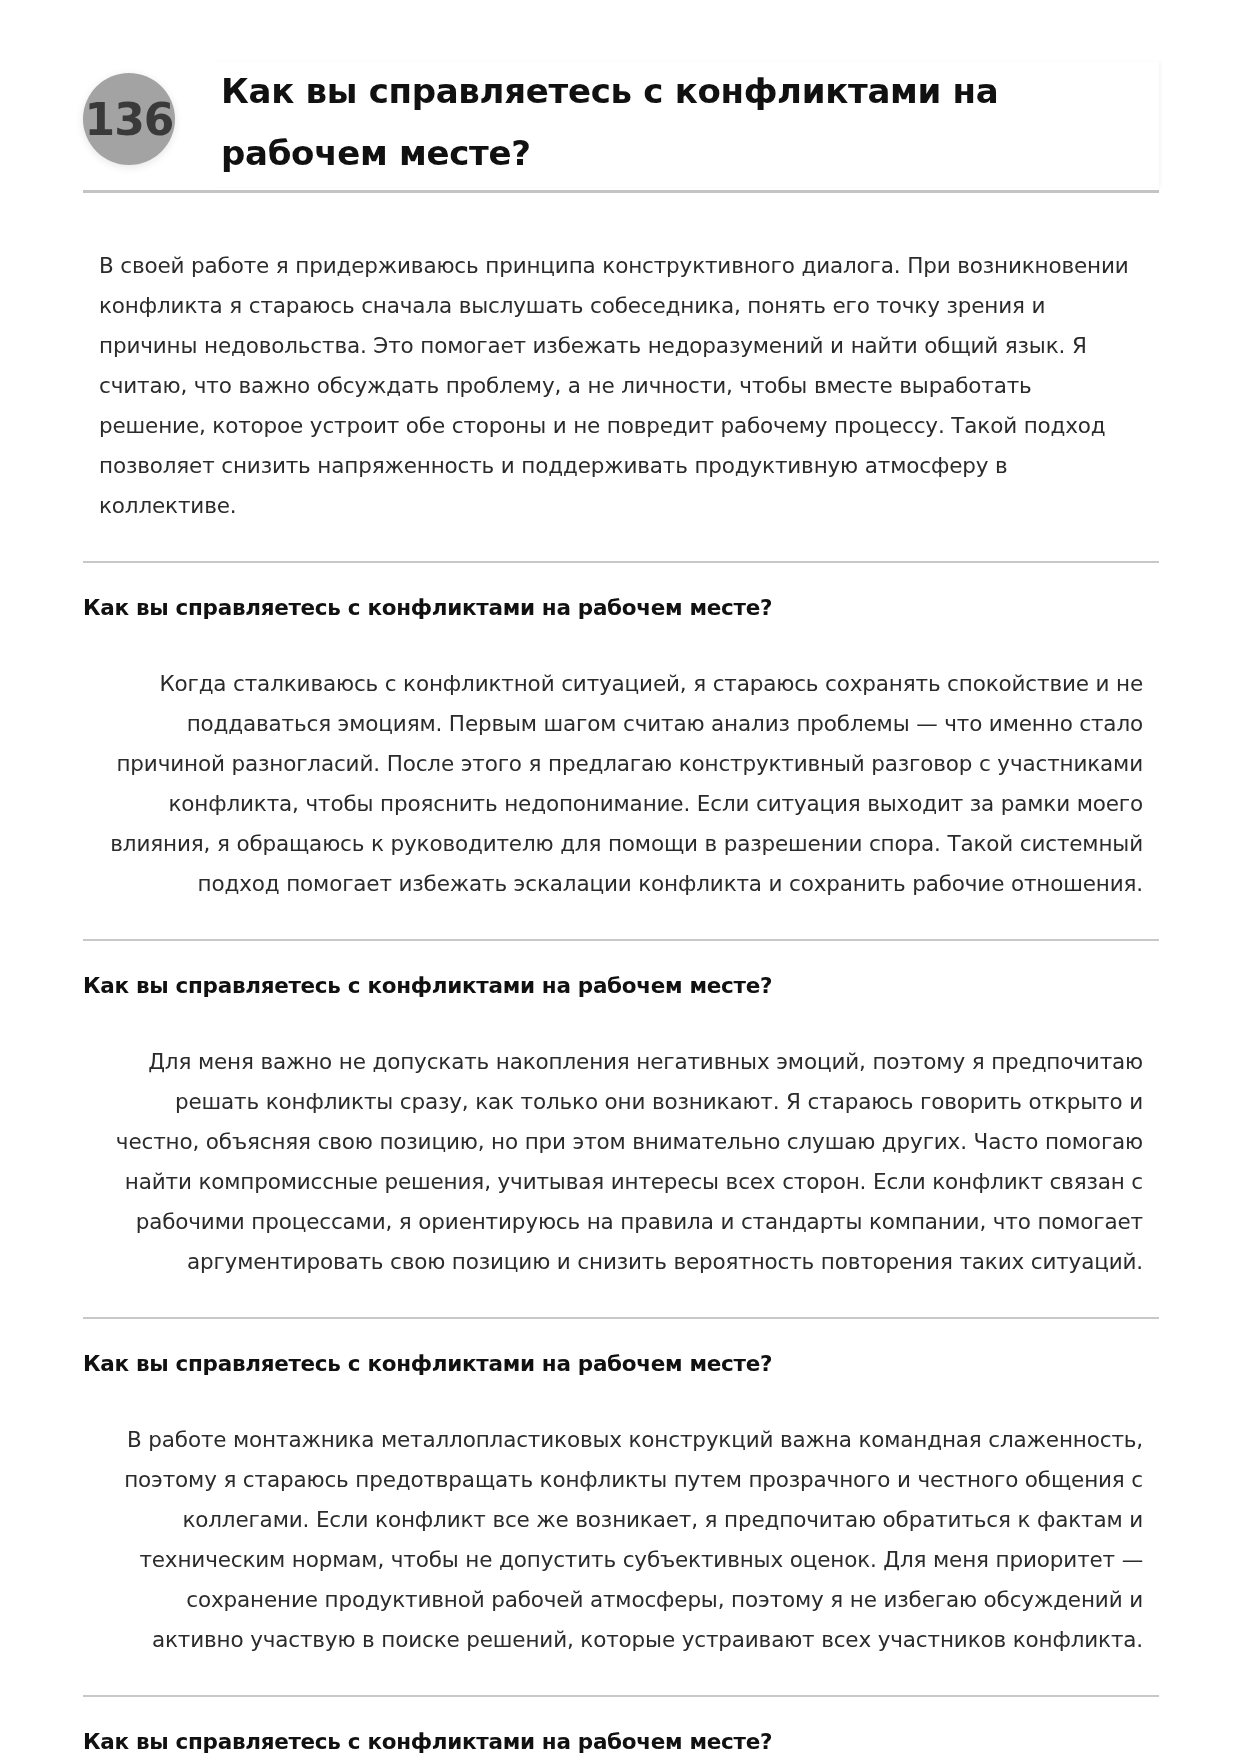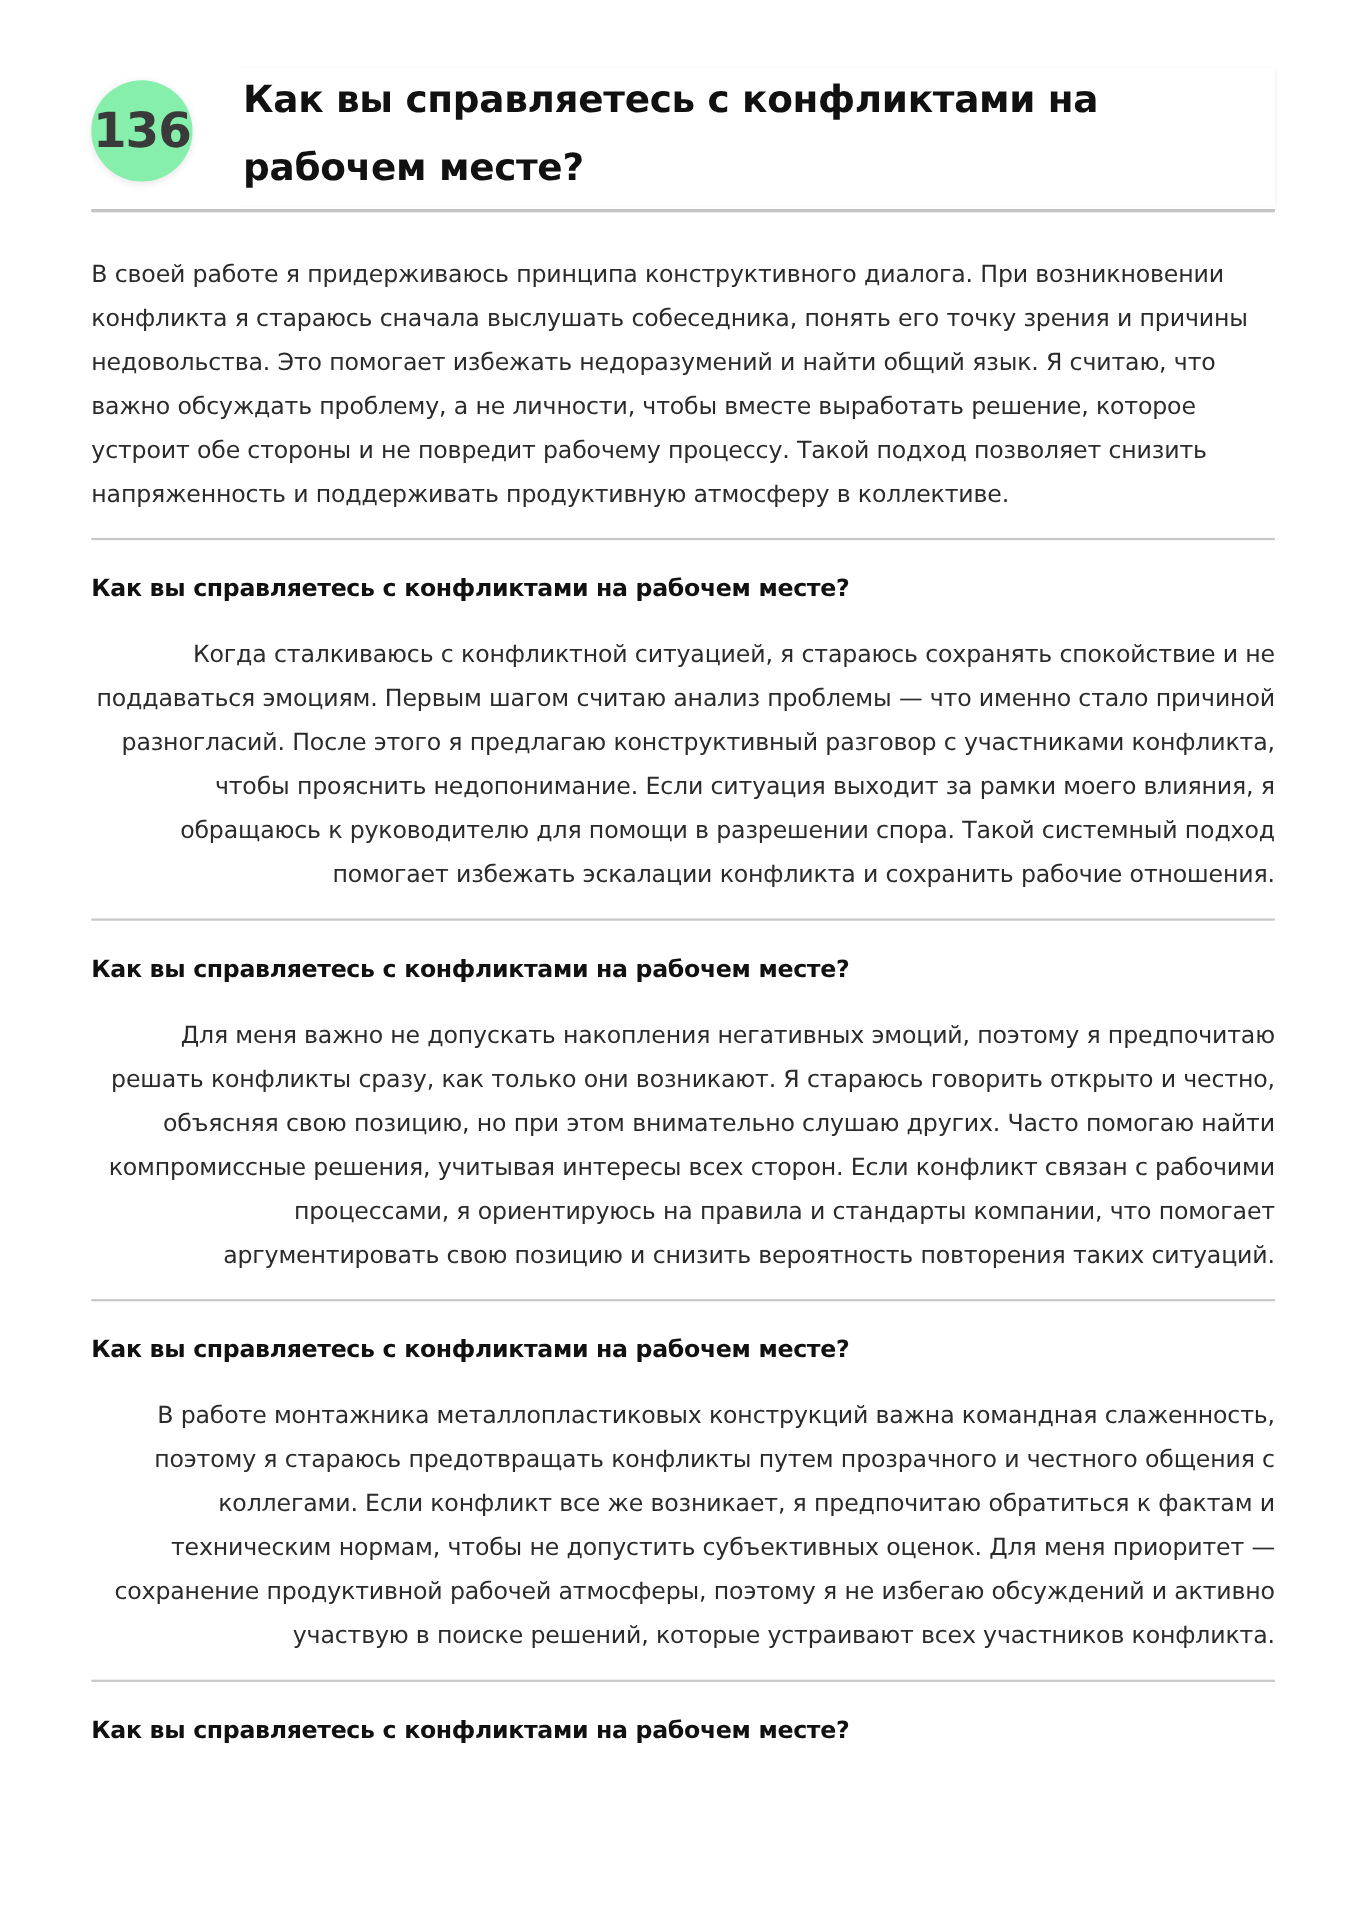--- a/index.html
+++ b/index.html
@@ -35,21 +35,21 @@
     background: #ffffff;
     box-shadow: 2px 0 3px rgba(0,0,0,0.04);
   }
   .badge {
     position: absolute;
     left: 0;
     top: 73px;
     width: 92px;
     height: 92px;
     border-radius: 50%;
-    background: #86efac;
+    background: #a3a3a3;
     box-shadow: 0 2px 8px rgba(0,0,0,0.10);
     display: flex;
     align-items: center;
     justify-content: center;
     font-family: "DejaVu Sans", "Liberation Sans", sans-serif;
     font-weight: bold;
     font-size: 44px;
     color: #3a3a3a;
     letter-spacing: -1px;
   }
@@ -64,21 +64,21 @@
     font-size: 34px;
     line-height: 62px;
     color: #111111;
     letter-spacing: -0.3px;
   }
   .answer {
     font-family: "DejaVu Sans", "Liberation Sans", sans-serif;
     font-size: 21.5px;
     line-height: 40px;
     color: #2b2b2b;
-    margin: 0;
+    margin: 16px;
     letter-spacing: -0.15px;
   }
   .intro {
     padding-top: 37px;
     padding-bottom: 19px;
     border-bottom: 2px solid #c8c8c8;
   }
   .qa {
     border-bottom: 2px solid #c8c8c8;
     padding-bottom: 19px;

